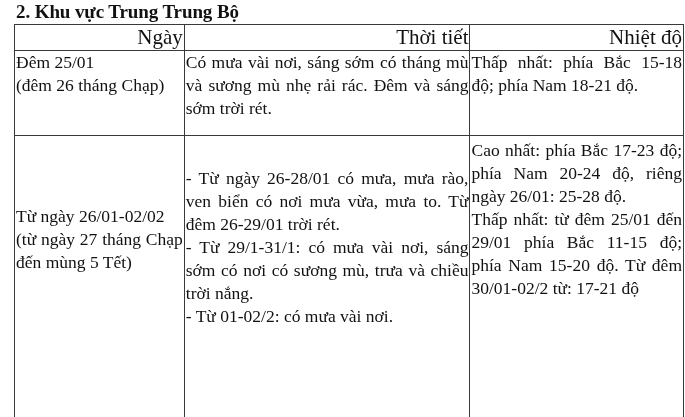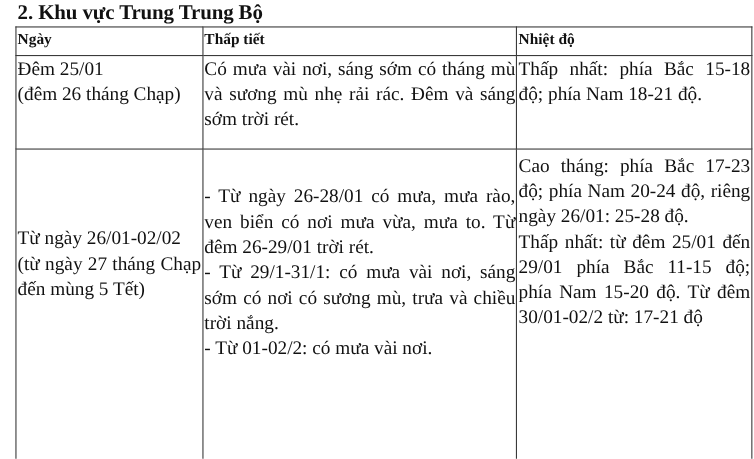--- a/index.html
+++ b/index.html
@@ -34,25 +34,25 @@
       table-layout: fixed;
       font-size: 17.5px;
       line-height: 23px;
     }
     table.weather th, table.weather td {
       border: 1.6px solid #3a3a3a;
       padding: 0 1px 0 1px;
       vertical-align: top;
     }
     table.weather th {
-      text-align: left;
-      font-weight: bold;
+      text-align: right;
+      font-weight: normal;
       height: 25px;
       line-height: 24px;
-      font-size: 14px;
+      font-size: 21px;
     }
     .col-day { width: 167px; }
     .col-weather { width: 281px; }
     .col-temp { width: 210px; }
     td.just {
       text-align: justify;
     }
     .para {
       display: block;
       text-align: justify;
@@ -72,21 +72,21 @@
 
 <table class="weather">
   <colgroup>
     <col class="col-day">
     <col class="col-weather">
     <col class="col-temp">
   </colgroup>
   <thead>
     <tr>
       <th>Ngày</th>
-      <th>Thấp tiết</th>
+      <th>Thời tiết</th>
       <th>Nhiệt độ</th>
     </tr>
   </thead>
   <tbody>
     <tr class="row1">
       <td class="just">
         <span class="para">Đêm 25/01</span>
         <span class="para">(đêm 26 tháng Chạp)</span>
       </td>
       <td class="just">
@@ -100,18 +100,18 @@
       <td class="just cell-day-2">
         <span class="para">Từ ngày 26/01-02/02</span>
         <span class="para">(từ ngày 27 tháng Chạp đến mùng 5 Tết)</span>
       </td>
       <td class="just cell-weather-2">
         <span class="para">- Từ ngày 26-28/01 có mưa, mưa rào, ven biển có nơi mưa vừa, mưa to. Từ đêm 26-29/01 trời rét.</span>
         <span class="para">- Từ 29/1-31/1: có mưa vài nơi, sáng sớm có nơi có sương mù, trưa và chiều trời nắng.</span>
         <span class="para">- Từ 01-02/2: có mưa vài nơi.</span>
       </td>
       <td class="just cell-temp-2">
-        <span class="para"><b>Cao tháng:</b><span> phía Bắc 17-23 độ; phía Nam 20-24 độ, riêng ngày 26/01: 25-28 độ.</span></span>
+        <span class="para"><b>Cao nhất:</b><span> phía Bắc 17-23 độ; phía Nam 20-24 độ, riêng ngày 26/01: 25-28 độ.</span></span>
         <span class="para"><b>Thấp nhất:</b><span> từ đêm 25/01 đến 29/01 phía Bắc 11-15 độ; phía Nam 15-20 độ. Từ đêm 30/01-02/2 từ: 17-21 độ</span></span>
       </td>
     </tr>
   </tbody>
 </table>
 
 </body></html>

